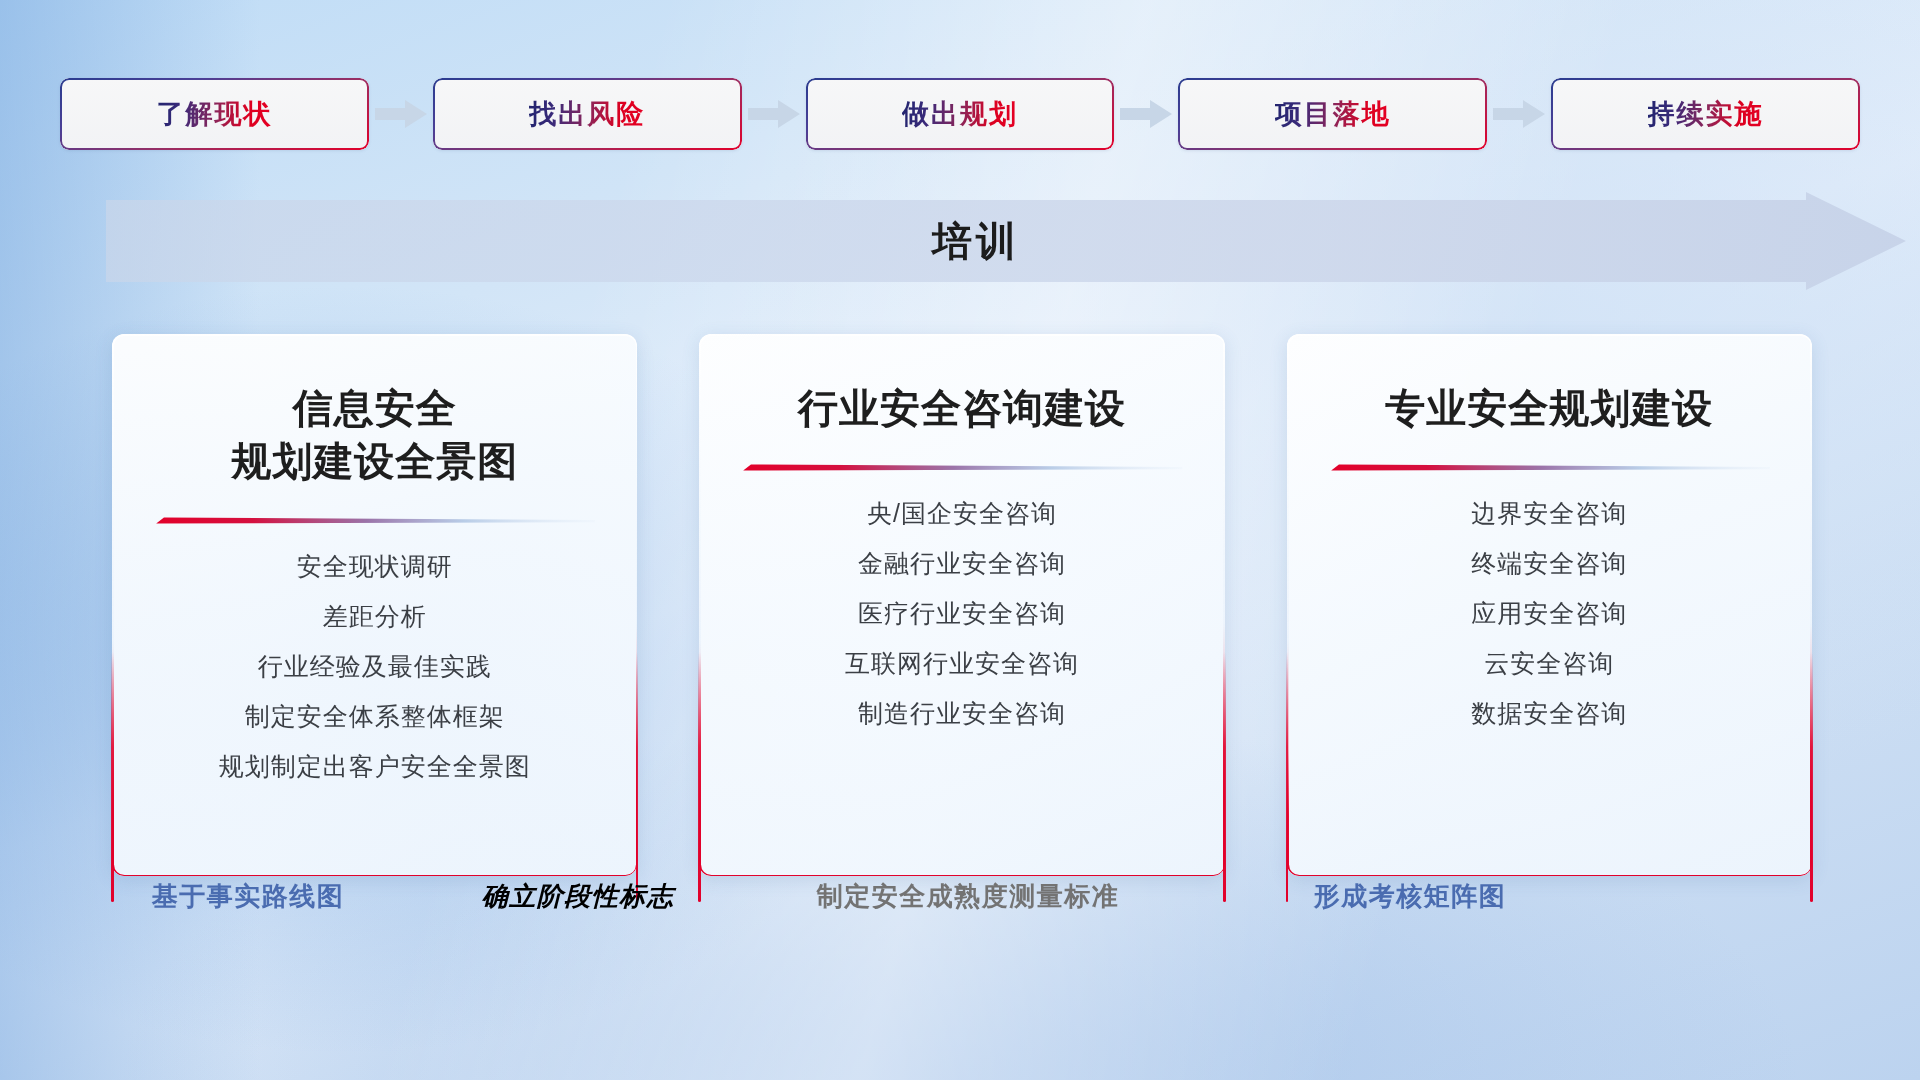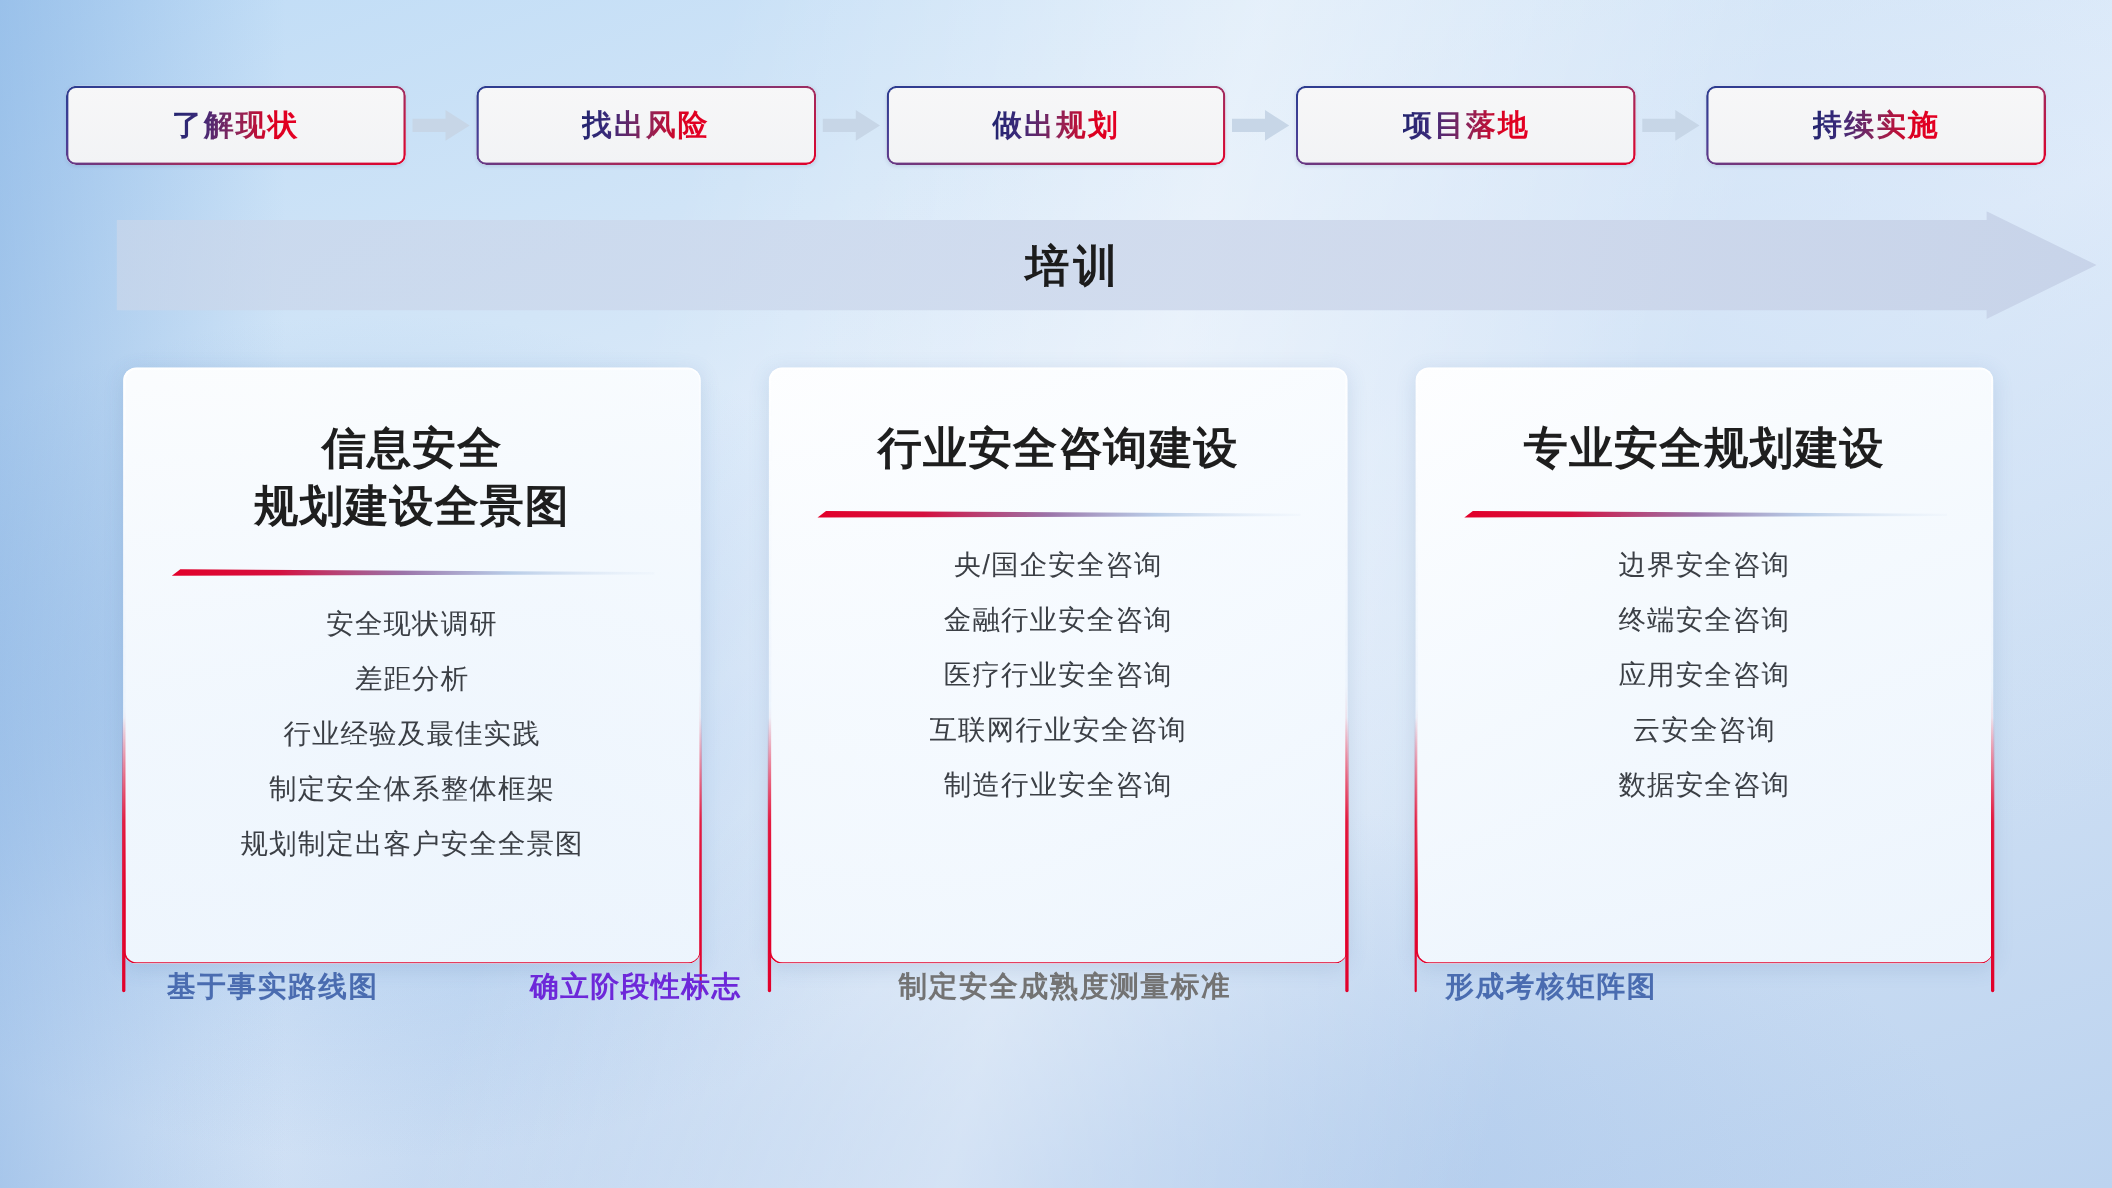--- a/index.html
+++ b/index.html
@@ -369,16 +369,16 @@
         <div class="card-list-item">终端安全咨询</div>
         <div class="card-list-item">应用安全咨询</div>
         <div class="card-list-item">云安全咨询</div>
         <div class="card-list-item">数据安全咨询</div>
       </div>
     </div>
   </div>
 
 <div id="footer-labels">
     <div class="footer-label" style="left: 248px; color: rgb(74, 108, 176);">基于事实路线图</div>
-    <div class="footer-label" style="left: 578px; color: #6d28d9;">确立阶段性标志</div>
+    <div class="footer-label" style="left: 578px; color: #000000; font-style: italic;">确立阶段性标志</div>
     <div class="footer-label" style="left: 968px; color: #737373;">制定安全成熟度测量标准</div>
     <div class="footer-label" style="left: 1410px; color: rgb(74, 108, 176);">形成考核矩阵图</div>
   </div>
 
 </body></html>

